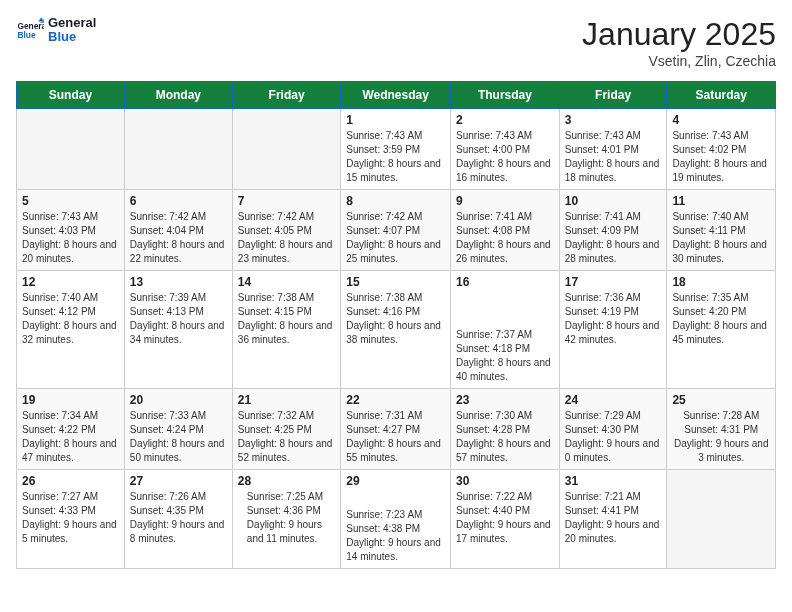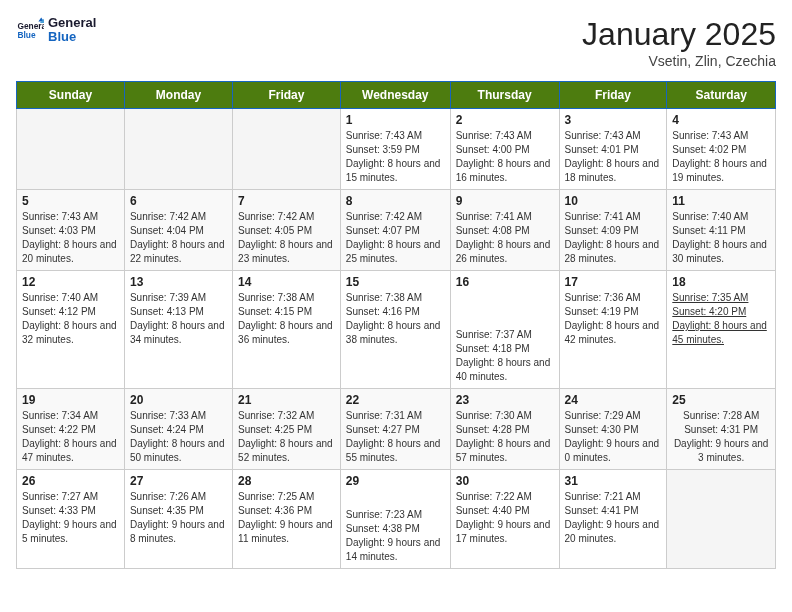--- a/index.html
+++ b/index.html
@@ -40,21 +40,21 @@
     .subtitle {
       font-size: 14px;
       color: #444;
     }
     .calendar {
       width: 100%;
       border-collapse: collapse;
       border: 1px solid #ccc;
     }
     .calendar th {
-      background-color: #4d7c0f;
+      background-color: #15803d;
       color: #fff;
       font-size: 12px;
       font-weight: bold;
       text-align: center;
       padding: 6px 4px;
       border: 1px solid #1565c0;
     }
     .calendar td {
       vertical-align: top;
       border: 1px solid #ccc;
@@ -223,21 +223,21 @@
 Daylight: 8 hours and 40 minutes.</div>
           </td>
           <td>
             <span class="day-num">17</span>
             <div class="day-info" style="white-space: pre-line;">Sunrise: 7:36 AM
 Sunset: 4:19 PM
 Daylight: 8 hours and 42 minutes.</div>
           </td>
           <td>
             <span class="day-num">18</span>
-            <div class="day-info" style="white-space: pre-line; text-decoration: underline;">Sunrise: 7:35 AM
+            <div class="day-info" style="white-space: pre-line;">Sunrise: 7:35 AM
 Sunset: 4:20 PM
 Daylight: 8 hours and 45 minutes.</div>
           </td>
         </tr>
         <tr>
           <td>
             <span class="day-num">19</span>
             <div class="day-info" style="white-space: pre-line;">Sunrise: 7:34 AM
 Sunset: 4:22 PM
 Daylight: 8 hours and 47 minutes.</div>
@@ -287,21 +287,21 @@
 Daylight: 9 hours and 5 minutes.</div>
           </td>
           <td>
             <span class="day-num">27</span>
             <div class="day-info" style="white-space: pre-line;">Sunrise: 7:26 AM
 Sunset: 4:35 PM
 Daylight: 9 hours and 8 minutes.</div>
           </td>
           <td>
             <span class="day-num">28</span>
-            <div class="day-info" style="white-space: pre-line;">Sunrise: 7:25 AM
+            <div class="day-info" style="white-space: pre-line; margin-left: 9px;">Sunrise: 7:25 AM
 Sunset: 4:36 PM
 Daylight: 9 hours and 11 minutes.</div>
           </td>
           <td>
             <span class="day-num">29</span>
             <div class="day-info" style="white-space: pre-line; margin-top: 20px;">Sunrise: 7:23 AM
 Sunset: 4:38 PM
 Daylight: 9 hours and 14 minutes.</div>
           </td>
           <td>

